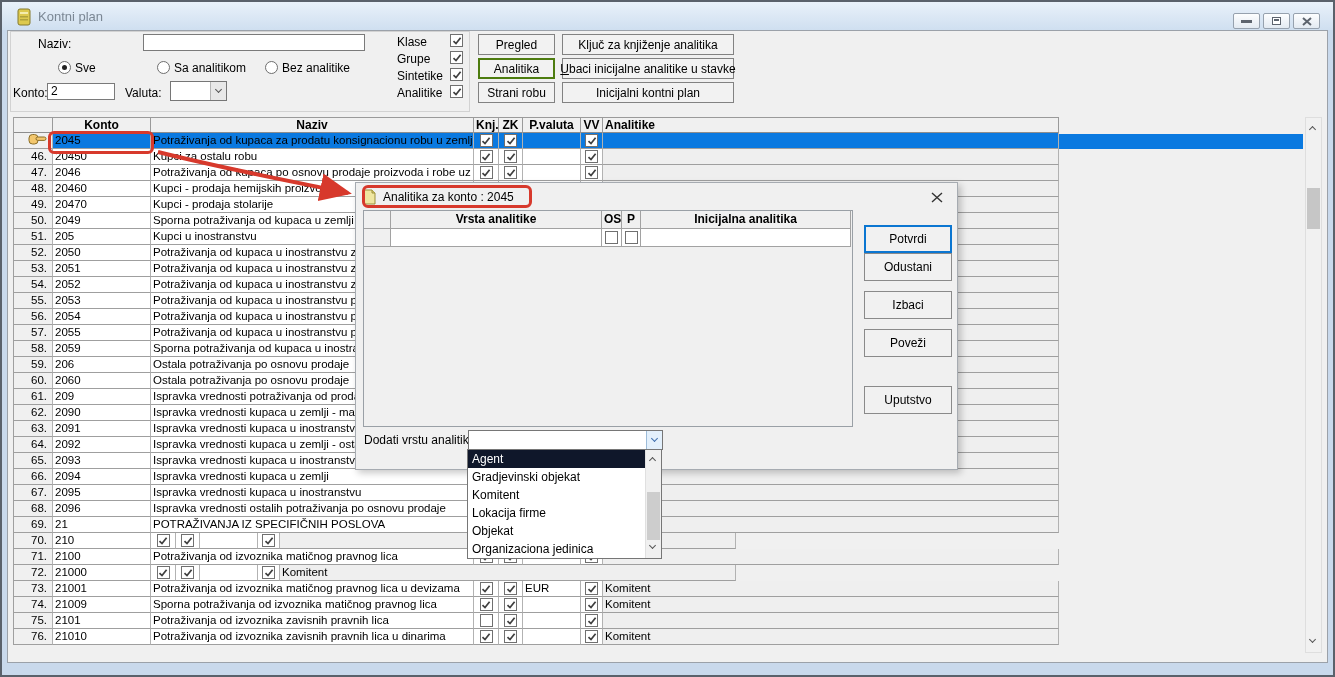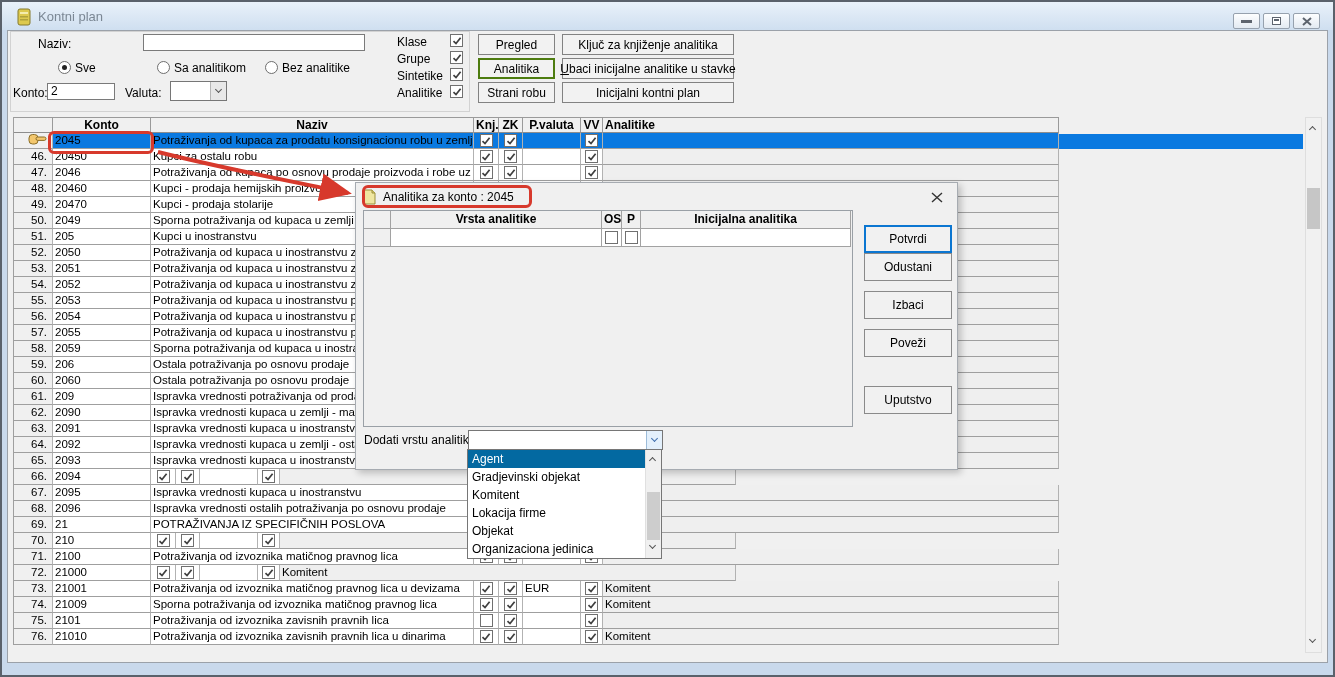--- a/index.html
+++ b/index.html
@@ -87,21 +87,21 @@
   .d-os{width:20px;}
   .d-p{width:19px;}
   .d-ini{width:210px;}
   .dbtn{position:absolute;left:508px;width:88px;height:28px;background:#f1f1f1;border:1px solid #8a8a8a;
     font-size:12px;display:flex;align-items:center;justify-content:center;}
   .dbtn.focus{border:2px solid #0b76d1;}
   
   .ddl{position:absolute;left:467px;top:449px;width:195px;height:110px;background:#fff;
     border:1px solid #767676;z-index:12;font-size:12px;}
   .ddl-item{height:18px;line-height:18px;padding-left:4px;width:177px;white-space:nowrap;overflow:hidden;}
-  .ddl-item.sel{background:#0369a1;color:#fff;}
+  .ddl-item.sel{background:#0f172a;color:#fff;}
   .ddl-sb{position:absolute;right:0;top:0;width:16px;height:108px;background:#f0f0f0;border-left:1px solid #e0e0e0;}
   .ddl-sb .thumb{position:absolute;left:1px;top:42px;width:13px;height:48px;background:#cdcdcd;}
   
   .red-box{position:absolute;border:3px solid #d7392c;border-radius:6px;z-index:20;pointer-events:none;}
   .anno-svg{position:absolute;left:0;top:0;width:1335px;height:677px;z-index:20;pointer-events:none;}
 </style>
 </head>
 <body>
 
 <div class="window">
@@ -786,20 +786,21 @@
               <svg class="ck" viewBox="0 0 10 10">
                 <path d="M1.5 5.2 L4 7.6 L8.6 1.8" fill="none" stroke="#3f3f3f" stroke-width="1.7"></path>
               </svg>
             </span>
           </span>
           <span class="cell c-ana"></span>
         </div>
         <div class="grow">
           <span class="cell c-num">66.</span>
           <span class="cell c-konto">2094</span>
+          <span class="cell c-naziv">Ispravka vrednosti kupaca u zemlji</span>
           <span class="cell c-knj cbc">
             <span class="cb">
               <svg class="ck" viewBox="0 0 10 10">
                 <path d="M1.5 5.2 L4 7.6 L8.6 1.8" fill="none" stroke="#3f3f3f" stroke-width="1.7"></path>
               </svg>
             </span>
           </span>
           <span class="cell c-zk cbc">
             <span class="cb">
               <svg class="ck" viewBox="0 0 10 10">

